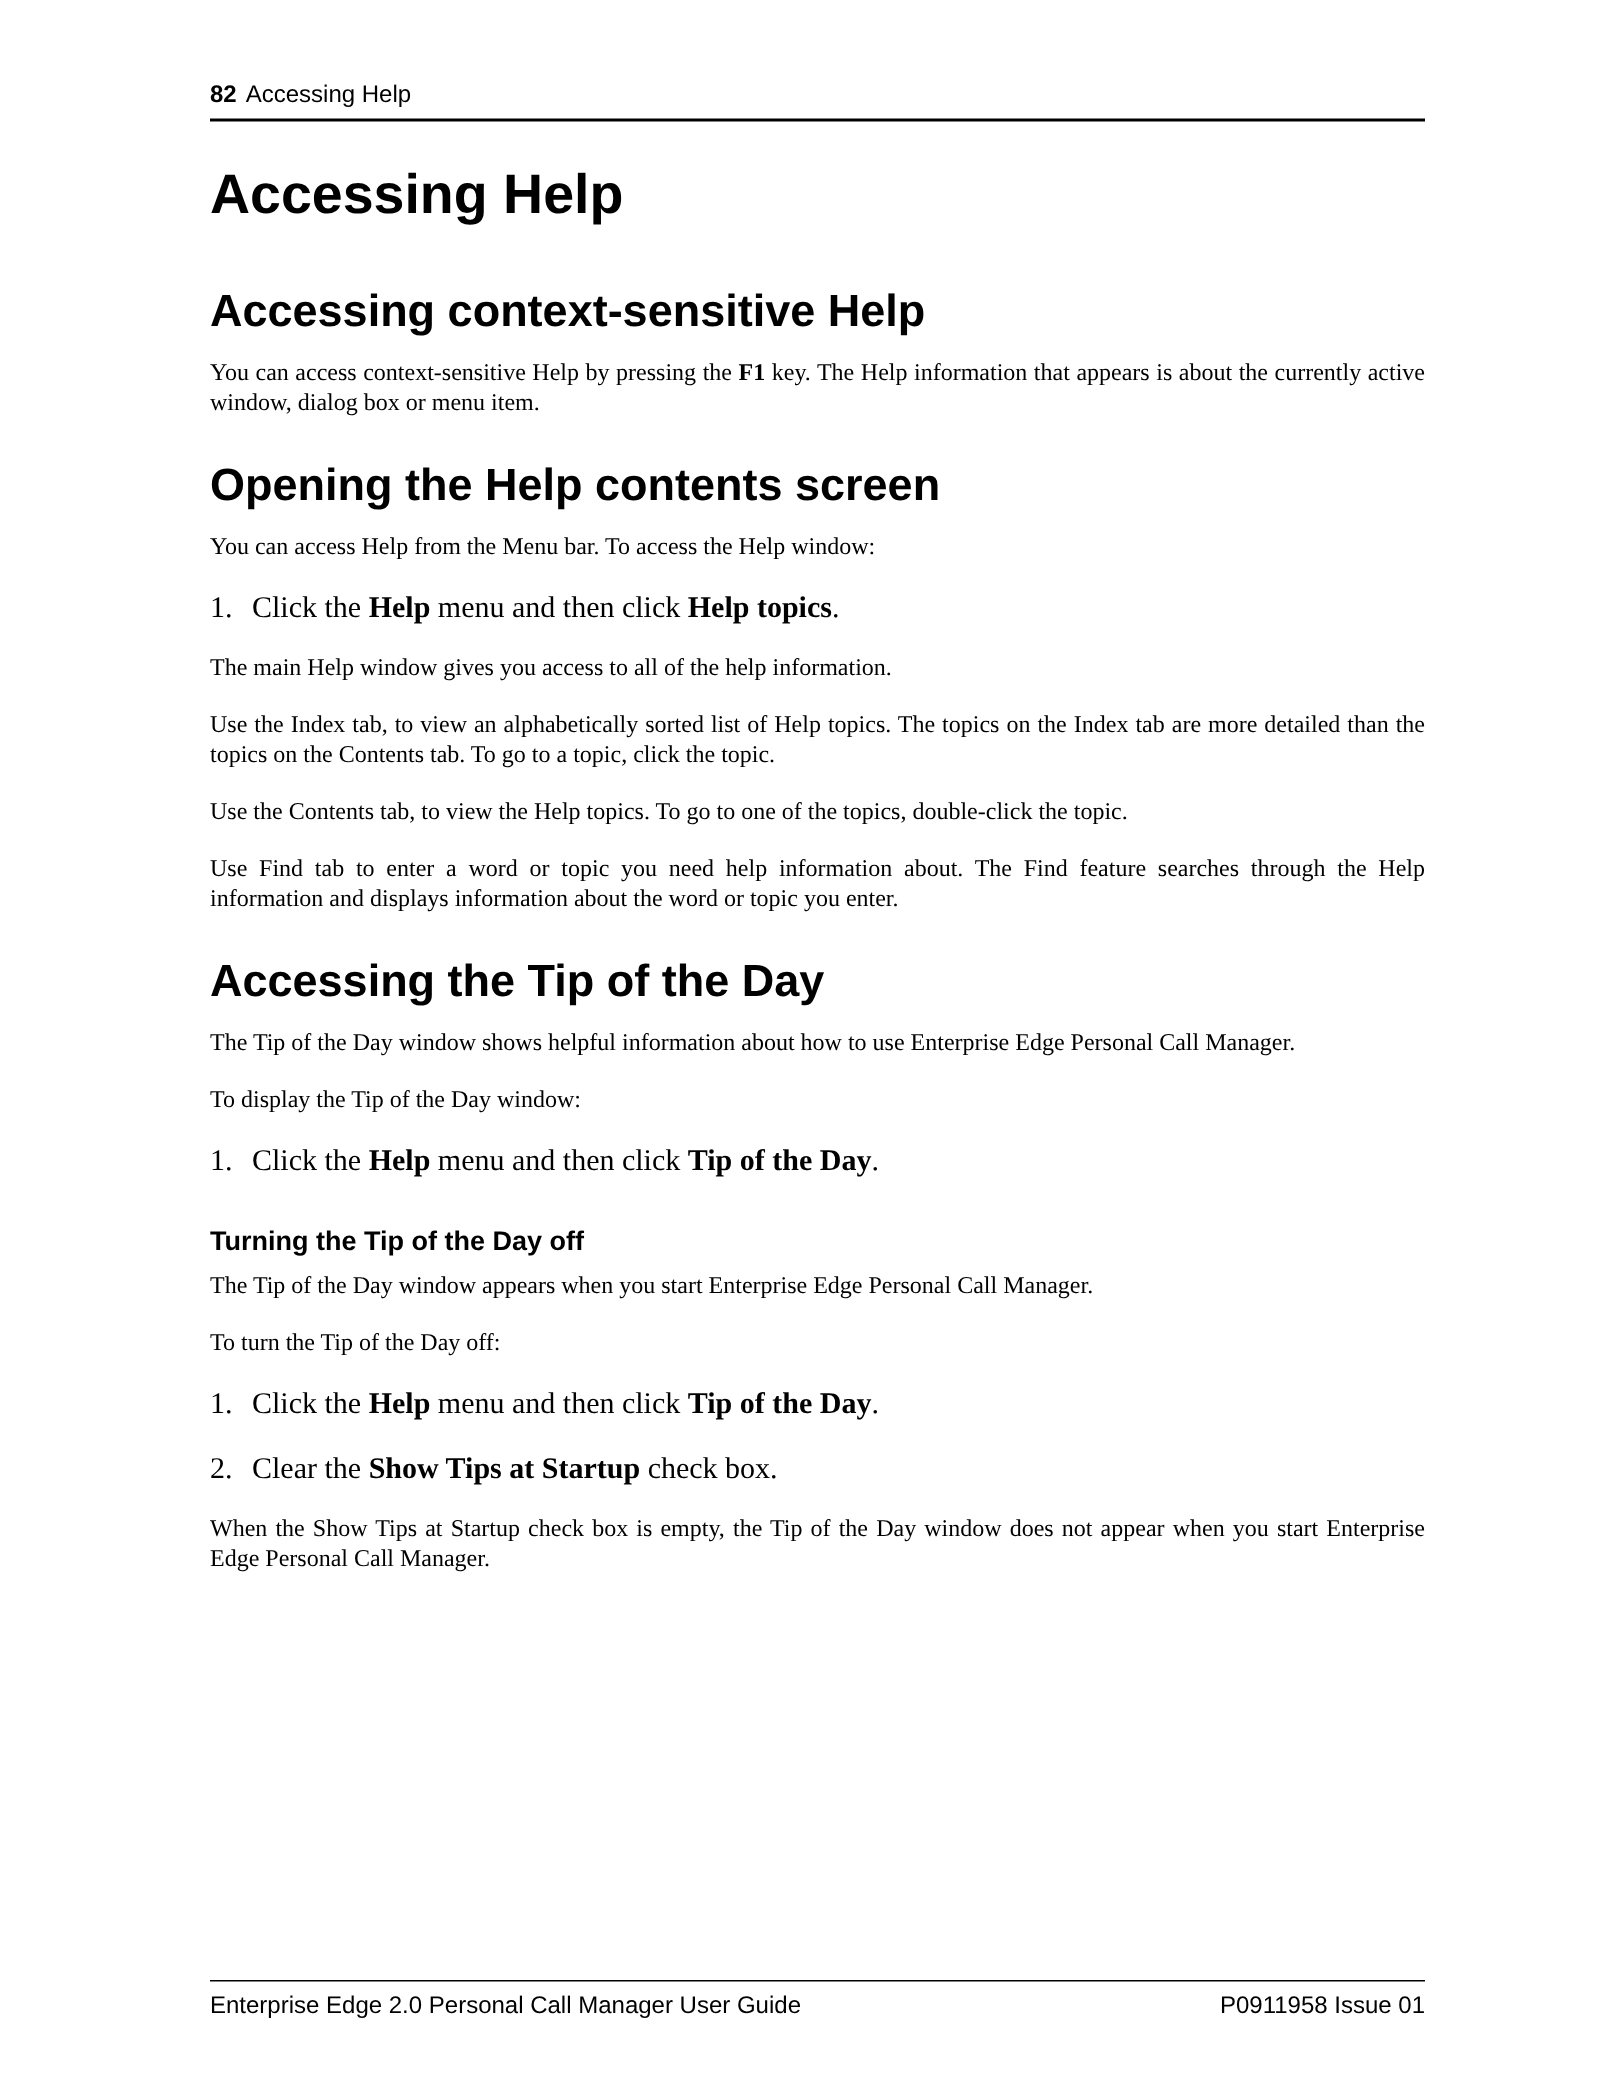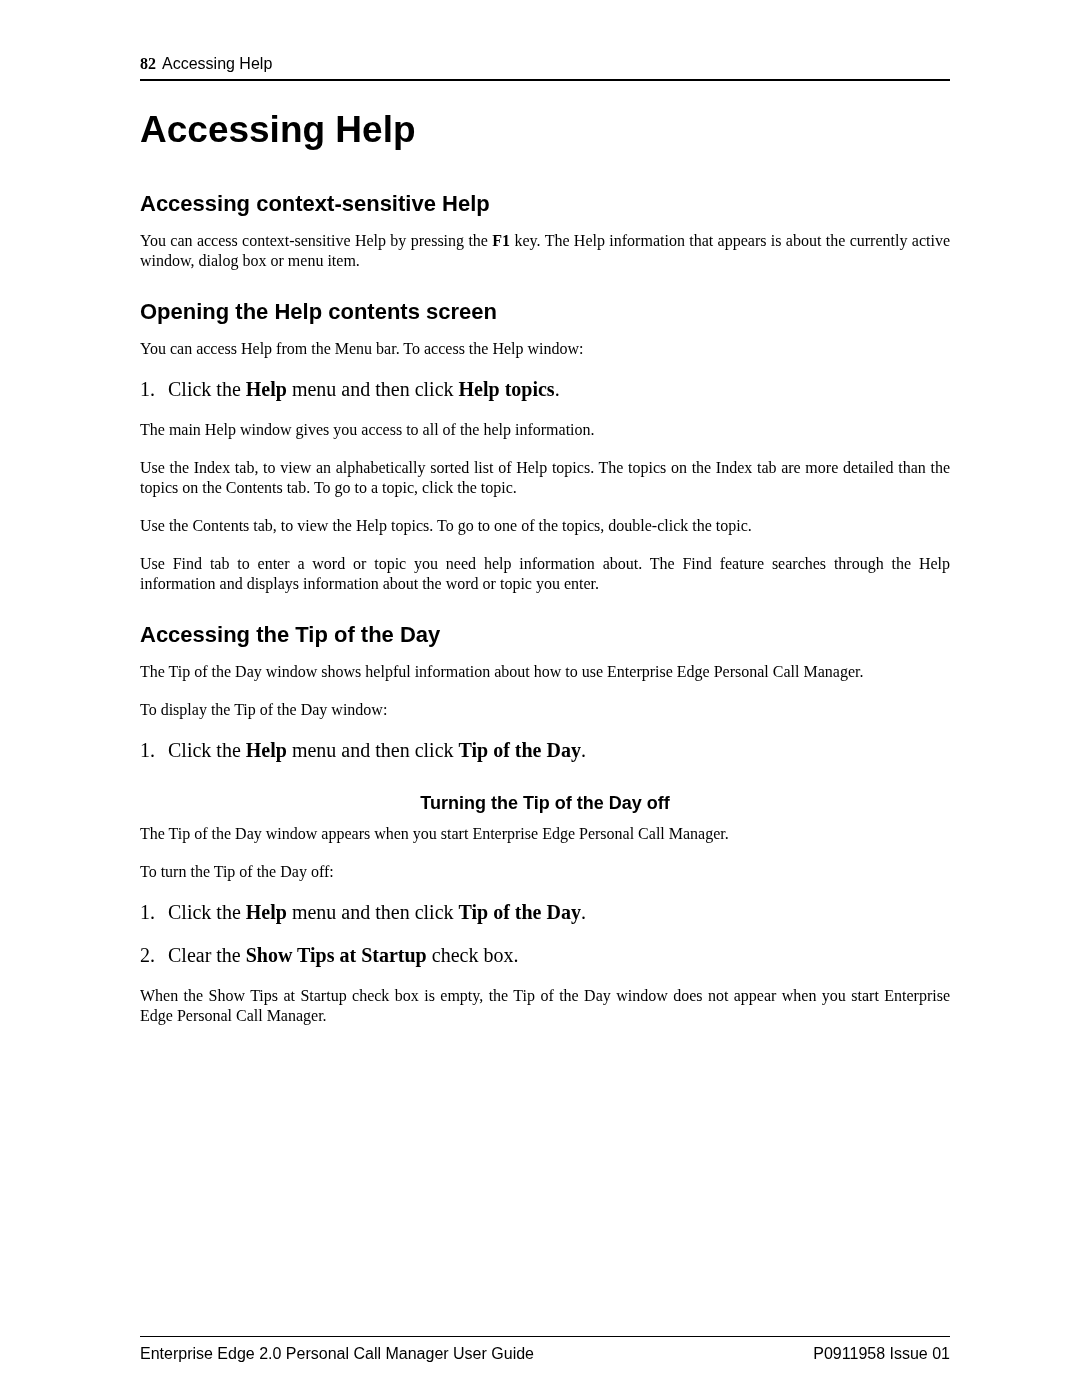--- a/index.html
+++ b/index.html
@@ -20,40 +20,38 @@
     display: flex;
     align-items: baseline;
     font-family: Arial, Helvetica, sans-serif;
     font-size: 16px;
     padding-bottom: 6px;
     border-bottom: 2px solid #000;
   }
   .header-pageno {
     font-weight: bold;
     margin-right: 6px;
-    font-family: Liberation Serif, serif;
   }
   h1.title {
     font-family: Arial, Helvetica, sans-serif;
     font-weight: bold;
     font-size: 37px;
     margin: 28px 0 40px 0;
   }
   h2.section {
     font-family: Arial, Helvetica, sans-serif;
     font-weight: bold;
-    font-size: 22px;
+    font-size: 30px;
     margin: 28px 0 14px 0;
   }
   h3.subsection {
     font-family: Arial, Helvetica, sans-serif;
     font-weight: bold;
     font-size: 18px;
     margin: 30px 0 10px 0;
-    text-align: center;
   }
   .body-indent {
     margin-left: 58px;
   }
   p.para {
     font-size: 16px;
     line-height: 1.25;
     margin: 0 0 18px 0;
     text-align: justify;
   }
@@ -64,21 +62,21 @@
     display: flex;
   }
   .list-num {
     width: 28px;
     flex: 0 0 28px;
   }
   .footer {
     position: absolute;
     left: 140px;
     right: 130px;
-    bottom: 34px;
+    bottom: 50px;
     border-top: 1.5px solid #000;
     padding-top: 8px;
     display: flex;
     justify-content: space-between;
     font-family: Arial, Helvetica, sans-serif;
     font-size: 16px;
   }
   .b { font-weight: bold; }
 </style>
 </head>

